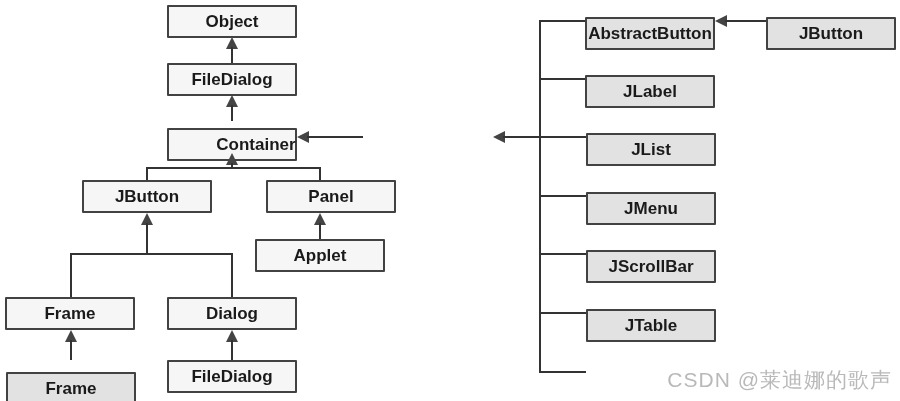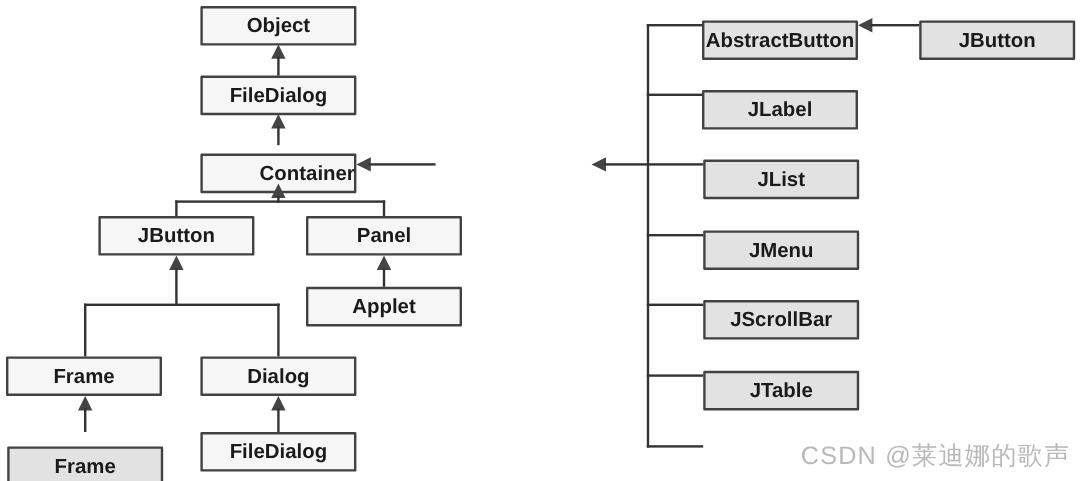--- a/index.html
+++ b/index.html
@@ -28,21 +28,21 @@
   .arr-left{
     position:absolute;width:0;height:0;
     border-top:6px solid transparent;border-bottom:6px solid transparent;
     border-right:12px solid var(--arrow,#444);
   }
   
   .n-object{left:167px;top:5px;}
   .n-component{left:167px;top:63px;}
   .n-container{left:167px;top:128px;padding-left:48px;}
   .n-window{left:82px;top:180px;}
-  .n-panel{left:255px;top:180px;}
+  .n-panel{left:266px;top:180px;}
   .n-applet{left:255px;top:239px;}
   .n-frame{left:5px;top:297px;}
   .n-dialog{left:167px;top:297px;}
   .n-jframe{left:6px;top:360px;}
   .n-filedialog{left:167px;top:360px;}
   .n-jcomponent{left:363px;top:121px;}
   .n-abstractbutton{left:585px;top:5px;}
   .n-jbutton{left:766px;top:5px;}
   .n-jlabel{left:585px;top:63px;}
   .n-jlist{left:586px;top:121px;}

